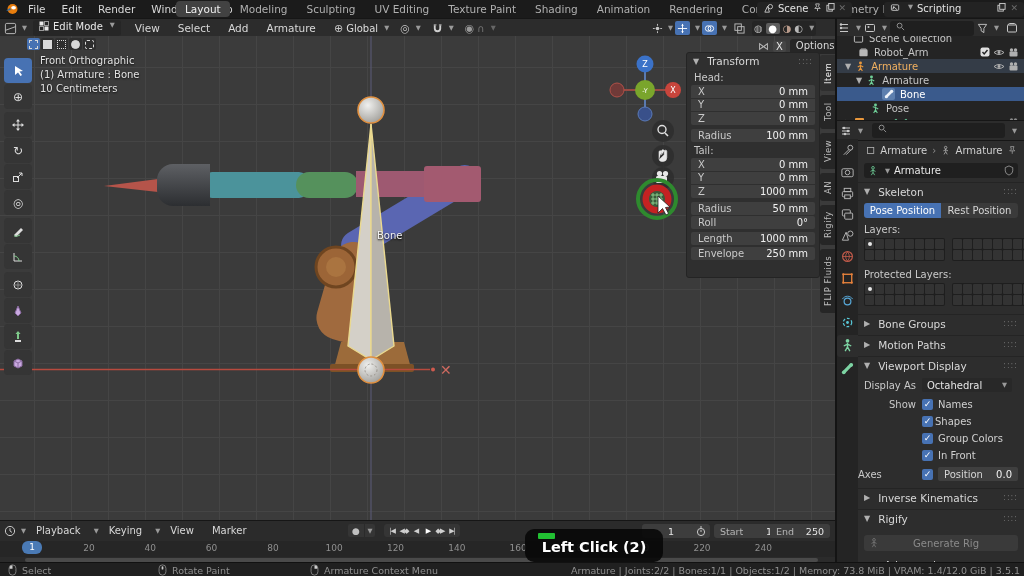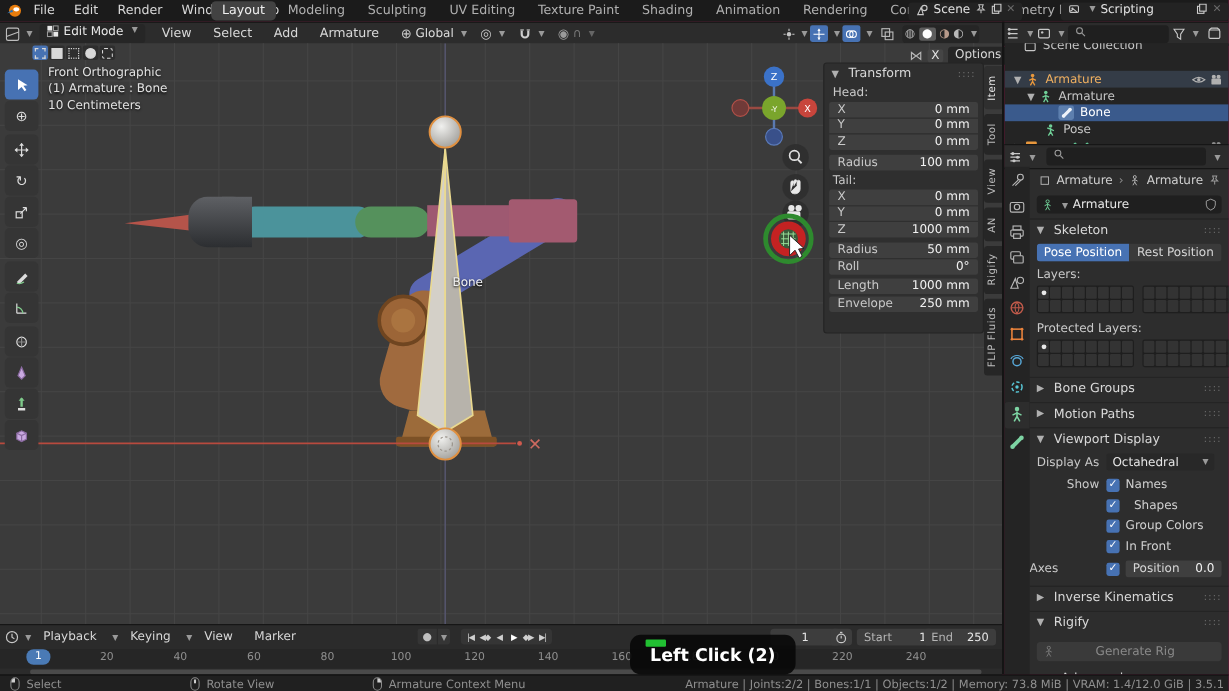--- a/index.html
+++ b/index.html
@@ -1,16 +1,16 @@
 <!DOCTYPE html>
 <html><head>
 <meta charset="utf-8">
 <style>
   html,body{margin:0;padding:0;background:#000;}
-  #stage{position:relative;width:1024px;height:576px;background:#be185d;overflow:hidden;
+  #stage{position:relative;width:1024px;height:576px;background:#15803d;overflow:hidden;
          font-family:"DejaVu Sans",sans-serif;font-size:10px;color:#d0d0d0;}
   .abs{position:absolute;}
   .row{display:flex;align-items:center;}
   .mi{padding:0 8px;color:#d8d8d8;font-size:10.5px;cursor:default;}
   .wtab{padding:2px 9px;border-radius:4px;color:#b0b0b0;font-size:10.5px;white-space:nowrap;}
   .wtab.active{background:#424242;color:#efefef;}
   .chev{font-size:6.5px;color:#9a9a9a;margin-left:3px;}
   .hdr2{background:#2c2c2c;border-top:1px solid #161616;border-bottom:1px solid #161616;}
   .pill{background:#262626;border-radius:3px;display:flex;align-items:flex-start;padding:1px 6px;}
   .icbtn{display:flex;align-items:center;justify-content:center;color:#c6c6c6;}
@@ -483,20 +483,40 @@
   </div>
 
   <div class="abs" style="left:837px;top:36px;width:187px;height:84px;background:#242424;overflow:hidden;">
     <div class="olrow" style="top:-5px">
       <svg style="margin-left:16px" width="11" height="11" viewBox="0 0 12 12">
           <rect x="1.5" y="3" width="9" height="7" rx="1" fill="none" stroke="#c8c8c8"></rect>
           <path d="M1.5 3 L3.5 1.5 H8.5 L10.5 3" fill="none" stroke="#c8c8c8"></path>
         </svg>
       <span style="margin-left:5px">Scene Collection</span>
     </div>
+    <div class="olrow" style="top:9px">
+      <svg style="margin-left:21px" width="11" height="11" viewBox="0 0 12 12">
+          <rect x="1.5" y="3" width="9" height="7" rx="1" fill="#b8b8b8"></rect>
+          <path d="M1.5 3 L3.5 1.5 H8.5 L10.5 3" fill="#b8b8b8"></path>
+        </svg>
+      <span style="margin-left:5px;flex:1">Robot_Arm</span>
+      <svg width="10" height="10" viewBox="0 0 10 10" style="margin-right:3px">
+          <rect x="0.5" y="0.5" width="9" height="9" rx="2" fill="#e0e0e0"></rect>
+          <path d="M2.5 5 L4.2 7 L7.5 3" stroke="#222" fill="none" stroke-width="1.4"></path>
+        </svg>
+      <svg width="12" height="9" viewBox="0 0 12 9" style="margin-right:3px">
+          <path d="M1 4.5 Q6 0.5 11 4.5 Q6 8.5 1 4.5 Z" fill="none" stroke="#b0b0b0"></path>
+          <circle cx="6" cy="4.5" r="1.4" fill="#b0b0b0"></circle>
+        </svg>
+      <svg width="11" height="9" viewBox="0 0 11 9" style="margin-right:5px">
+          <circle cx="3.5" cy="2" r="1.7" fill="#b0b0b0"></circle>
+          <circle cx="7.5" cy="2" r="1.7" fill="#b0b0b0"></circle>
+          <rect x="1.5" y="3.5" width="8" height="5" rx="1" fill="#b0b0b0"></rect>
+        </svg>
+    </div>
     <div class="olrow" style="top:23px;background:#343c47;">
       <span class="caret" style="margin-left:8px">▼</span>
       <svg width="11" height="11" viewBox="0 0 12 12">
           <circle cx="6" cy="2.2" r="1.6" fill="#e8973c"></circle>
           <path d="M6 4 V7.5 M6 5 L3 6.5 M6 5 L9 6.5 M6 7.5 L4 11 M6 7.5 L8 11" stroke="#e8973c" stroke-width="1.2" fill="none"></path>
         </svg>
       <span style="margin-left:5px;flex:1;color:#f0b060">Armature</span>
       <svg width="12" height="9" viewBox="0 0 12 9" style="margin-right:3px">
           <path d="M1 4.5 Q6 0.5 11 4.5 Q6 8.5 1 4.5 Z" fill="none" stroke="#b0b0b0"></path>
           <circle cx="6" cy="4.5" r="1.4" fill="#b0b0b0"></circle>
@@ -807,21 +827,21 @@
         </div>
         <div class="row" style="margin-top:6px;height:13px;position:relative">
           <span style="width:58px;text-align:right;color:#c9c9c9">Show</span>
           <span class="chk" style="margin-left:6px">✓</span>
           <span style="margin-left:5px">Names</span>
 
         </div>
         <div class="row" style="margin-top:4px;height:13px;position:relative">
           <span style="width:58px"></span>
           <span class="chk" style="margin-left:6px">✓</span>
-          <span style="margin-left:12px">Shapes</span>
+          <span style="margin-left:2px">Shapes</span>
 
         </div>
         <div class="row" style="margin-top:4px;height:13px;position:relative">
           <span style="width:58px"></span>
           <span class="chk" style="margin-left:6px">✓</span>
           <span style="margin-left:5px">Group Colors</span>
 
         </div>
         <div class="row" style="margin-top:4px;height:13px;position:relative">
           <span style="width:58px"></span>
@@ -940,21 +960,21 @@
           <rect x="1" y="1" width="8" height="12" rx="4" fill="none" stroke="#8a8a8a"></rect>
           <path d="M1.5 5.5 A3.5 4 0 0 1 5 1.5 L5 5.5 Z" fill="#cfcfcf"></path>
         </svg>
       <span class="statxt">Select</span>
     </span>
     <span class="abs row" style="left:158px;gap:5px">
       <svg width="9" height="12" viewBox="0 0 10 14">
           <rect x="1" y="1" width="8" height="12" rx="4" fill="none" stroke="#8a8a8a"></rect>
           <rect x="4" y="2.5" width="2" height="4" rx="1" fill="#cfcfcf"></rect>
         </svg>
-      <span class="statxt">Rotate View</span>
+      <span class="statxt">Rotate Paint</span>
     </span>
     <span class="abs row" style="left:310px;gap:5px">
       <svg width="9" height="12" viewBox="0 0 10 14">
           <rect x="1" y="1" width="8" height="12" rx="4" fill="none" stroke="#8a8a8a"></rect>
           <path d="M8.5 5.5 A3.5 4 0 0 0 5 1.5 L5 5.5 Z" fill="#cfcfcf"></path>
         </svg>
       <span class="statxt">Armature Context Menu</span>
     </span>
     <span class="abs statxt" style="right:4px">Armature | Joints:2/2 | Bones:1/1 | Objects:1/2 | Memory: 73.8 MiB | VRAM: 1.4/12.0 GiB | 3.5.1</span>
   </div>

